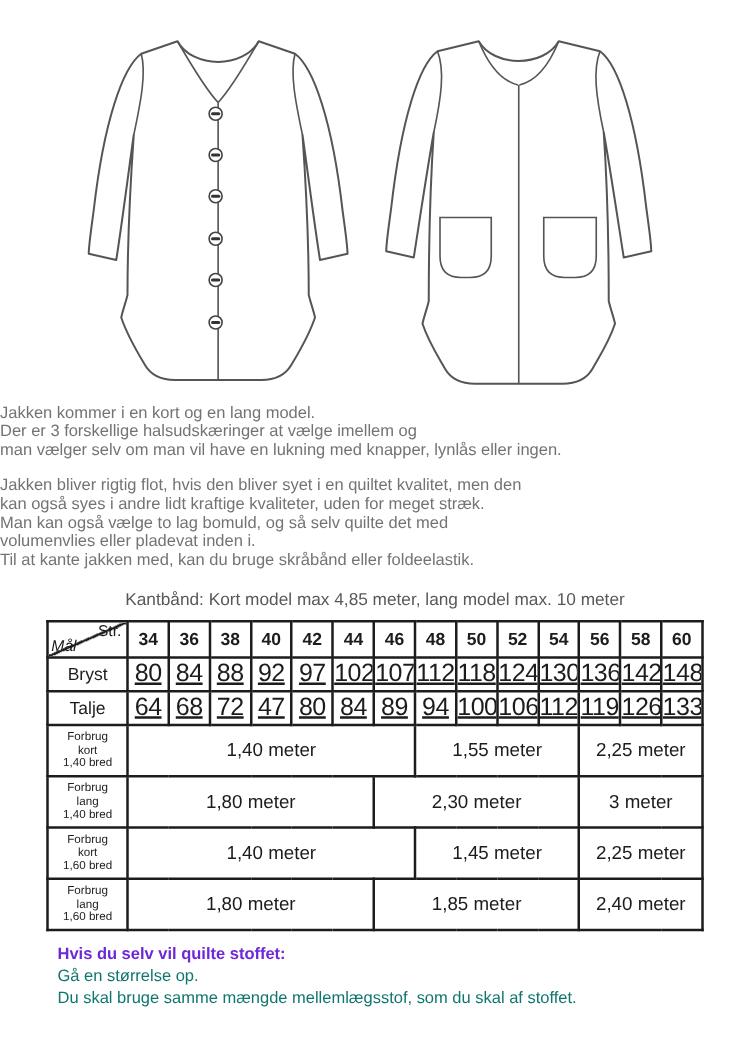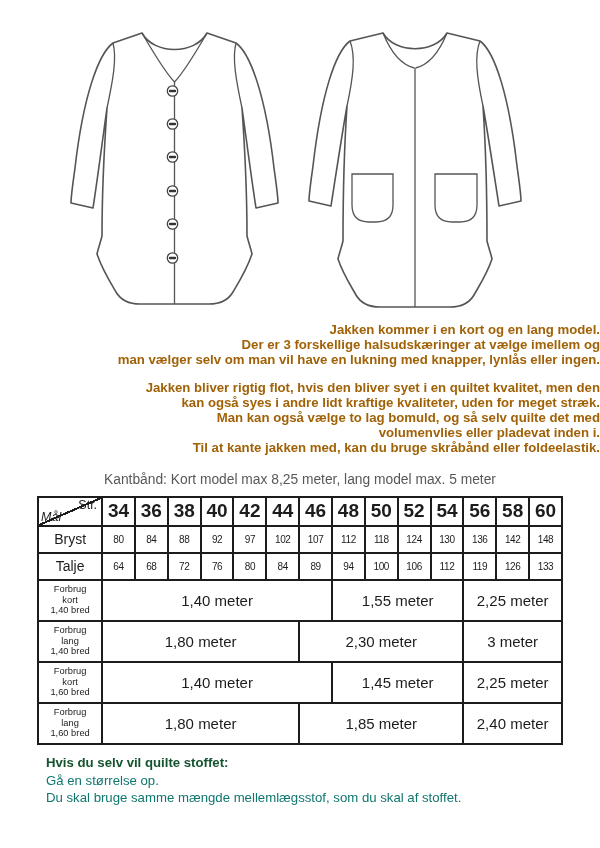--- a/index.html
+++ b/index.html
@@ -3,42 +3,42 @@
 <meta charset="utf-8">
 <style>
   html,body{margin:0;padding:0;background:#fff;}
   .page{
     width:600px;height:848px;background:#ffffff;position:relative;overflow:hidden;
     font-family:"Liberation Sans",sans-serif;
   }
   .illustrations{display:flex;justify-content:center;padding-top:20px;}
   .illustrations svg{display:block;}
   .intro{margin-top:6px;}
-  .t-line{text-align:right;font-size:13.2px;line-height:15.2px;color:#a16207;font-weight:bold;}
+  .t-line{text-align:left;font-size:13.2px;line-height:15.2px;color:#737373;}
   .para2{margin-top:12px;}
   .kantbaand{margin-top:16px;text-align:center;font-size:13.8px;color:#58585a;}
   table.size-table{
     border-collapse:collapse;table-layout:fixed;width:524px;margin:9px auto 0;
     color:#1c1c1c;
   }
   table.size-table td{border:2px solid #1c1c1c;text-align:center;padding:0;overflow:hidden;}
   td.corner{
     position:relative;height:27px;
     background:linear-gradient(to bottom right,transparent calc(50% - 1px),#1c1c1c calc(50% - 1px),#1c1c1c calc(50% + 1px),transparent calc(50% + 1px));
   }
   .corner-top{position:absolute;top:0px;right:4px;font-size:12.5px;}
   .corner-bottom{position:absolute;bottom:1px;left:2px;font-size:12.5px;font-style:italic;}
-  td.size{font-weight:bold;font-size:19px;height:27px;}
+  td.size{font-weight:bold;font-size:14px;height:27px;}
   td.rowlabel{font-size:14px;height:25px;}
-  td.val{font-size:10px;letter-spacing:-0.4px;}
+  td.val{font-size:20px;letter-spacing:-0.4px;text-decoration:underline;}
   td.flabel{font-size:9.3px;line-height:10.6px;}
   td.flabel span{display:block;}
   td.fval{font-size:15px;height:39px;}
   .footer{margin:9px 0 0 46px;font-size:13.2px;}
-  .footer-heading{font-weight:bold;color:#14532d;line-height:18px;}
+  .footer-heading{font-weight:bold;color:#6d28d9;line-height:18px;}
   .footer-line{color:#0f766e;line-height:17.5px;}
   .sketch{stroke:#555;fill:none;stroke-width:1.6;stroke-linejoin:round;}
   .sketch-thin{stroke:#555;fill:none;stroke-width:1.3;}
   .btn-circle{stroke:#444;fill:#fff;stroke-width:1.3;}
   .btn-slot{stroke:#333;stroke-width:2.4;stroke-linecap:round;}
 </style>
 </head>
 <body>
 
 <div class="page">
@@ -84,21 +84,21 @@
       <div class="t-line">Der er 3 forskellige halsudskæringer at vælge imellem og</div>
       <div class="t-line">man vælger selv om man vil have en lukning med knapper, lynlås eller ingen.</div>
     </div>
     <div class="para2">
       <div class="t-line">Jakken bliver rigtig flot, hvis den bliver syet i en quiltet kvalitet, men den</div>
       <div class="t-line">kan også syes i andre lidt kraftige kvaliteter, uden for meget stræk.</div>
       <div class="t-line">Man kan også vælge to lag bomuld, og så selv quilte det med</div>
       <div class="t-line">volumenvlies eller pladevat inden i.</div>
       <div class="t-line">Til at kante jakken med, kan du bruge skråbånd eller foldeelastik.</div>
     </div>
-    <div class="kantbaand">Kantbånd: Kort model max 8,25 meter, lang model max. 5 meter</div>
+    <div class="kantbaand">Kantbånd: Kort model max 4,85 meter, lang model max. 10 meter</div>
   </div>
 
   <table class="size-table">
     <colgroup>
       <col style="width:64px">
       <col span="14" style="width:32.85px">
     </colgroup>
     <tbody>
     <tr>
       <td class="corner">
@@ -135,21 +135,21 @@
       <td class="val">130</td>
       <td class="val">136</td>
       <td class="val">142</td>
       <td class="val">148</td>
     </tr>
     <tr>
       <td class="rowlabel">Talje</td>
       <td class="val">64</td>
       <td class="val">68</td>
       <td class="val">72</td>
-      <td class="val">76</td>
+      <td class="val">47</td>
       <td class="val">80</td>
       <td class="val">84</td>
       <td class="val">89</td>
       <td class="val">94</td>
       <td class="val">100</td>
       <td class="val">106</td>
       <td class="val">112</td>
       <td class="val">119</td>
       <td class="val">126</td>
       <td class="val">133</td>

